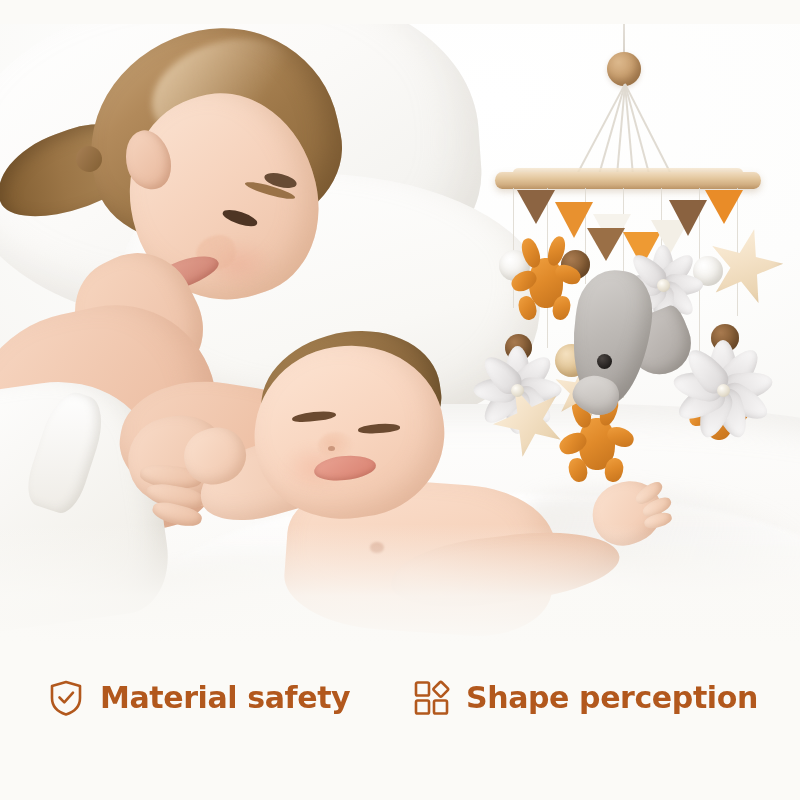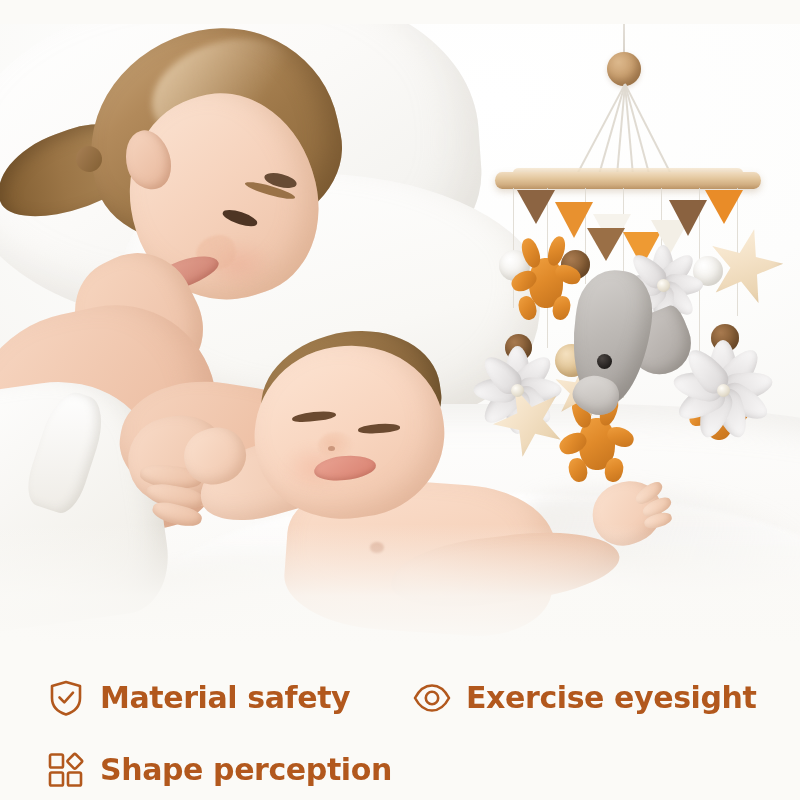--- a/index.html
+++ b/index.html
@@ -636,29 +636,20 @@
       <div class="feat">
         <span class="feat-icon">
           <svg width="36" height="38" viewBox="0 0 36 38" fill="none" stroke="#B2581D" stroke-width="2.6" stroke-linecap="round" stroke-linejoin="round">
             <path d="M18 3 L32 7 V19 C32 27.5 25.8 33 18 35.5 C10.2 33 4 27.5 4 19 V7 Z"></path>
             <path d="M11.5 18.5 L16.3 23.3 L25 13.6"></path>
           </svg>
         </span>
         <span class="feat-label">Material safety</span>
       </div>
 
-      <div class="feat">
-        <span class="feat-icon">
-          <svg width="38" height="30" viewBox="0 0 38 30" fill="none" stroke="#B2581D" stroke-width="2.6" stroke-linecap="round" stroke-linejoin="round">
-            <path d="M2 15 C7 5.5 13 2.5 19 2.5 C25 2.5 31 5.5 36 15 C31 24.5 25 27.5 19 27.5 C13 27.5 7 24.5 2 15 Z"></path>
-            <circle cx="19" cy="15" r="6.2"></circle>
-          </svg>
-        </span>
-        <span class="feat-label">Exercise eyesight</span>
-      </div>
 
       <div class="feat">
         <span class="feat-icon">
           <svg width="36" height="36" viewBox="0 0 36 36" fill="none" stroke="#B2581D" stroke-width="2.6" stroke-linejoin="round">
             <rect x="2" y="2.5" width="13" height="13" rx="1.6"></rect>
             <rect x="2" y="20.5" width="13" height="13" rx="1.6"></rect>
             <rect x="20" y="20.5" width="13" height="13" rx="1.6"></rect>
             <rect x="21.2" y="3.7" width="11.2" height="11.2" rx="1.6" transform="rotate(45 26.8 9.3)"></rect>
           </svg>
         </span>

